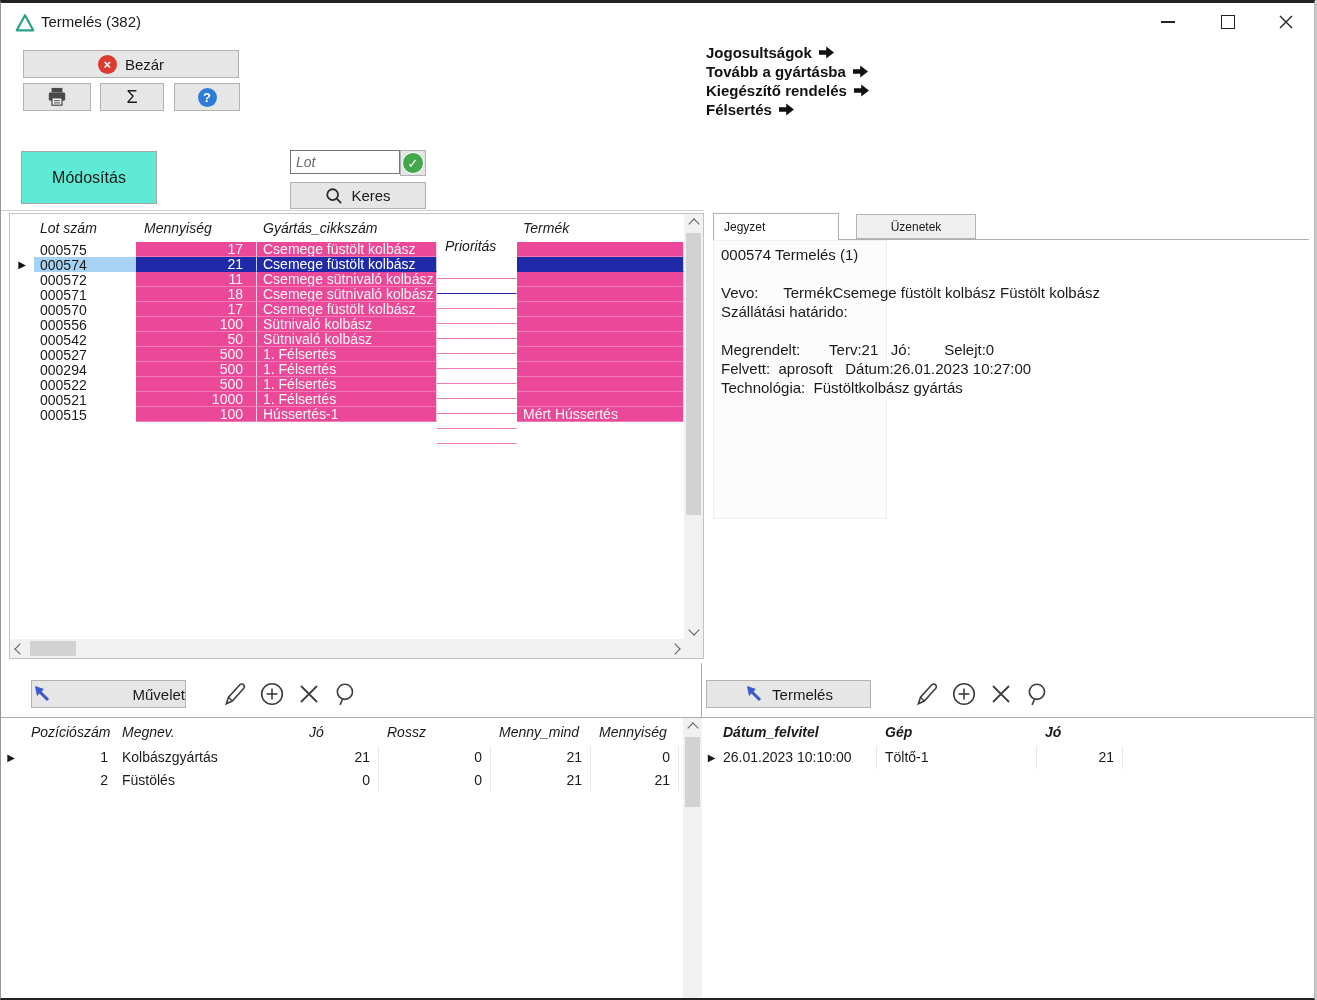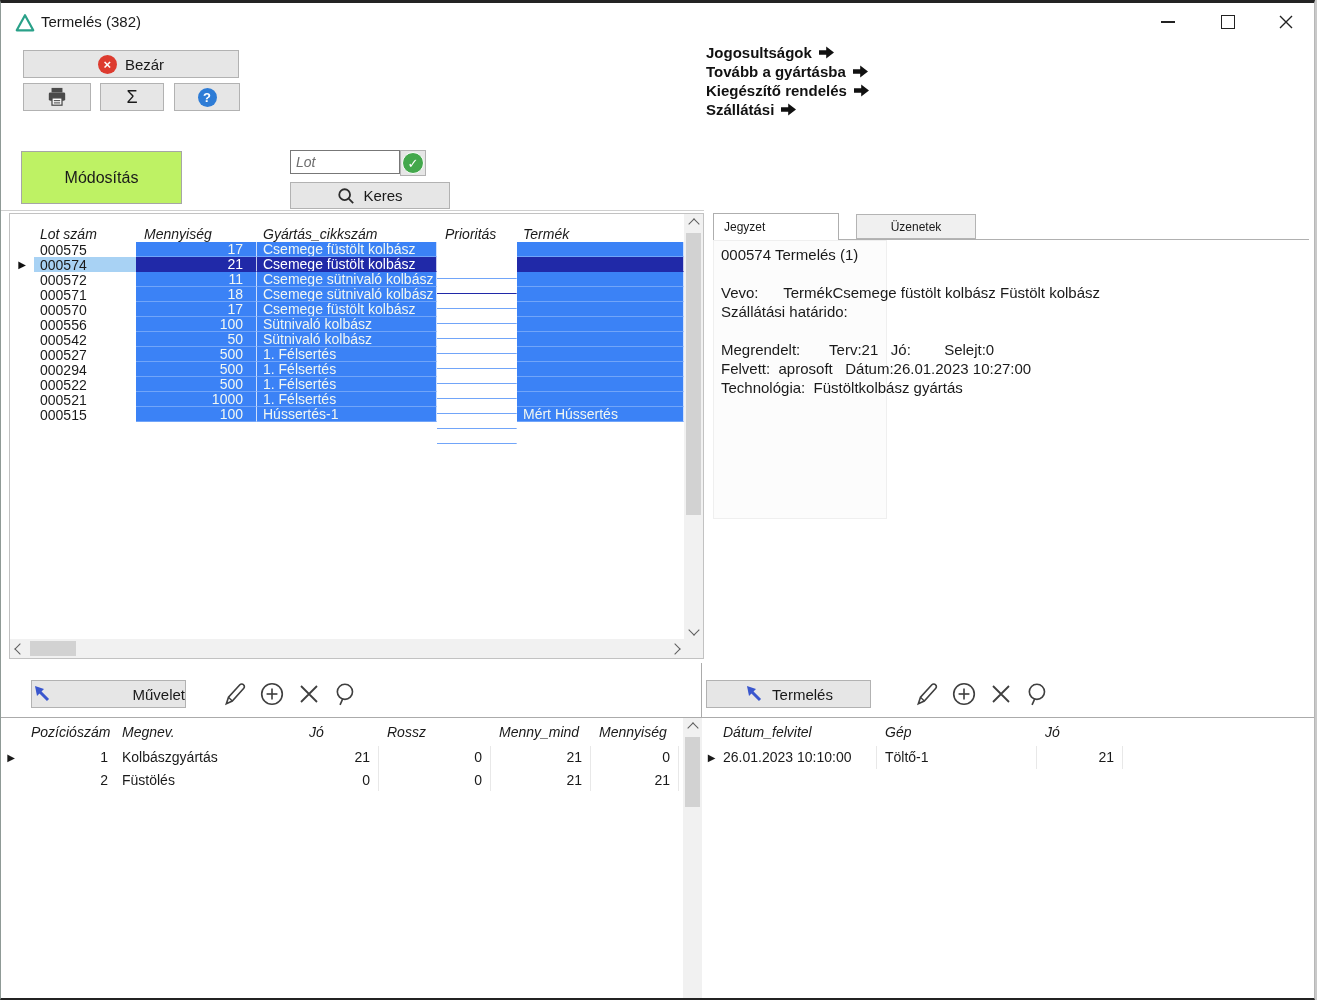--- a/index.html
+++ b/index.html
@@ -22,40 +22,40 @@
   .bezar{left:22px; top:47px; width:216px; height:28px;}
   .badge-red{width:19px; height:19px; border-radius:50%; background:#dd3b2f; color:#fff; display:flex; align-items:center; justify-content:center; font-size:13px; font-weight:bold; line-height:1;}
   .printbtn{left:22px; top:80px; width:68px; height:28px;}
   .sigmabtn{left:99px; top:80px; width:64px; height:28px; font-size:18px;}
   .helpbtn{left:173px; top:80px; width:66px; height:28px;}
   .badge-blue{width:19px; height:19px; border-radius:50%; background:#2e7cd6; color:#fff; display:flex; align-items:center; justify-content:center; font-size:13px; font-weight:bold; line-height:1;}
   
   .navlinks{left:705px; top:40px;}
   .navlink{display:flex; align-items:center; gap:7px; height:19px; font-size:15px; font-weight:bold; color:#111; cursor:pointer;}
   
-  .modositas{left:20px; top:148px; width:161px; height:53px; background:#bef264; border:1px solid #a6a6a6; font-size:16px;}
+  .modositas{left:20px; top:148px; width:136px; height:53px; background:#5eead4; border:1px solid #a6a6a6; font-size:16px;}
   .lotinput{left:289px; top:147px; width:98px; height:22px; border:1px solid #777; font-size:14px; font-style:italic; padding:0 5px; color:#333; font-family:"Liberation Sans",sans-serif;}
   .lotinput::placeholder{color:#6e6e6e; font-style:italic;}
   .checkbtn{left:399px; top:147px; width:26px; height:26px;}
   .badge-green{width:20px; height:20px; border-radius:50%; background:#43a84c; border:1px solid #fff; color:#fff; display:flex; align-items:center; justify-content:center; font-size:13px; line-height:1;}
-  .keresbtn{left:289px; top:179px; width:160px; height:27px;}
+  .keresbtn{left:289px; top:179px; width:136px; height:27px;}
   .sep-top{left:0; top:207px; width:703px; height:1px; background:#cfcfcf;}
   
   .maingrid{left:8px; top:210px; width:695px; height:446px; border:1px solid #c2c2c2; box-sizing:border-box; background:#fff;}
-  .mg-head{position:absolute; left:0; top:0; right:19px; height:28px; display:flex; font-size:15px; font-style:italic; align-items:flex-end;}
+  .mg-head{position:absolute; left:0; top:0; right:19px; height:28px; display:flex; font-size:15px; font-style:italic; align-items:center;}
   .mg-rows{position:absolute; left:0; top:28px; right:19px; bottom:19px; overflow:hidden;}
   .mrow{display:flex; height:15px; cursor:default;}
   .c{box-sizing:border-box; display:flex; align-items:center; font-size:14px; overflow:hidden; white-space:nowrap;}
   .col-gut{width:24px; justify-content:center; color:#111; font-size:10px;}
   .col-lot{width:102px; padding-left:6px;}
   .col-qty{width:121px; justify-content:flex-end; padding-right:13px;}
   .col-item{width:180px; padding-left:6px;}
   .col-prio{width:80px; justify-content:flex-end; padding-right:8px;margin-top:36px;}
   .col-prod{flex:1; padding-left:6px;}
-  .mrow .green{background:#3b82f6; color:#f2f7f2; border-right:1px solid rgba(255,255,255,.75); border-bottom:1px solid rgba(255,255,255,.28);}
+  .mrow .green{background:#ec4899; color:#f2f7f2; border-right:1px solid rgba(255,255,255,.75); border-bottom:1px solid rgba(255,255,255,.28);}
   .mrow.selected .green{background:#2029a8; color:#fff; border-bottom:1px solid #2029a8;}
   .mrow.selected .col-lot{background:#a8d2f4;}
   .mg-head .col-qty, .mg-head .col-prio{justify-content:flex-start; padding-left:8px;}
   
   .vscroll{position:absolute; top:0; right:0; bottom:19px; width:19px; background:#f1f1f1;}
   .hscroll{position:absolute; left:0; right:19px; bottom:0; height:19px; background:#f1f1f1;}
   .corner{position:absolute; right:0; bottom:0; width:19px; height:19px; background:#f1f1f1;}
   .chev{display:block; width:7px; height:7px; border-right:1.7px solid #5d5d5d; border-bottom:1.7px solid #5d5d5d;}
   .chev.up{transform:rotate(-135deg);} .chev.down{transform:rotate(45deg);}
   .chev.left{transform:rotate(135deg);} .chev.right{transform:rotate(-45deg);}
@@ -74,21 +74,21 @@
   .vdivider{left:700px; top:660px; width:1px; height:336px; background:#ababab;}
   .muvelet{left:30px; top:677px; width:155px; height:28px;justify-content:space-between;}
   .termeles{left:705px; top:677px; width:165px; height:28px;}
   .iconbar{position:absolute; display:flex; gap:9px; align-items:center;}
   .iconbar.left{left:220px; top:676px;} .iconbar.right{left:912px; top:676px;}
   .actico{width:28px; height:30px; display:flex; align-items:center; justify-content:center; cursor:pointer;}
   .botgrid{box-sizing:border-box; border-top:1px solid #ababab; background:#fff;}
   .bl-grid{left:0; top:714px; width:701px; height:346px;}
   .br-grid{left:701px; top:714px; width:612px; height:281px;}
   .bg-head{position:absolute; left:0; top:0; right:19px; height:28px; display:flex; font-size:15px; font-style:italic; align-items:center;}
-  .br-grid .bg-head{right:4px;}
+  .br-grid .bg-head{right:4px;font-weight:bold;}
   .bg-rows{position:absolute; left:0; top:28px; right:19px; bottom:19px; overflow:hidden;}
   .br-grid .bg-rows{right:0; bottom:0;}
   .brow{display:flex; height:22.5px;}
   .b{box-sizing:border-box; display:flex; align-items:center; font-size:14px; white-space:nowrap; overflow:hidden;}
   .lc-gut{width:20px; justify-content:center; font-size:10px;}
   .lc-pos{width:93px; justify-content:flex-end; padding-right:6px;}
   .lc-name{width:187px; padding-left:8px;}
   .lc-jo{width:78px; justify-content:flex-end; padding-right:8px; border-right:1px solid #e8e8e8;}
   .lc-rossz{width:112px; justify-content:flex-end; padding-right:8px; border-right:1px solid #e8e8e8;}
   .lc-mind{width:100px; justify-content:flex-end; padding-right:8px; border-right:1px solid #e8e8e8;}
@@ -159,21 +159,21 @@
           <path d="M0 4.2 h7.2 V0.5 L15 6.5 7.2 12.5 V8.8 H0 Z" fill="#111"></path>
         </svg>
     </div>
     <div class="navlink">
       <span>Kiegészítő rendelés</span>
       <svg width="15" height="13" viewBox="0 0 15 13">
           <path d="M0 4.2 h7.2 V0.5 L15 6.5 7.2 12.5 V8.8 H0 Z" fill="#111"></path>
         </svg>
     </div>
     <div class="navlink">
-      <span>Szállátási</span>
+      <span>Félsertés</span>
       <svg width="15" height="13" viewBox="0 0 15 13">
           <path d="M0 4.2 h7.2 V0.5 L15 6.5 7.2 12.5 V8.8 H0 Z" fill="#111"></path>
         </svg>
     </div>
   </div>
 
   <div class="abs uibtn modositas">
     <span>Módosítás</span>
   </div>
   <input class="abs lotinput" type="text" placeholder="Lot" style="">

